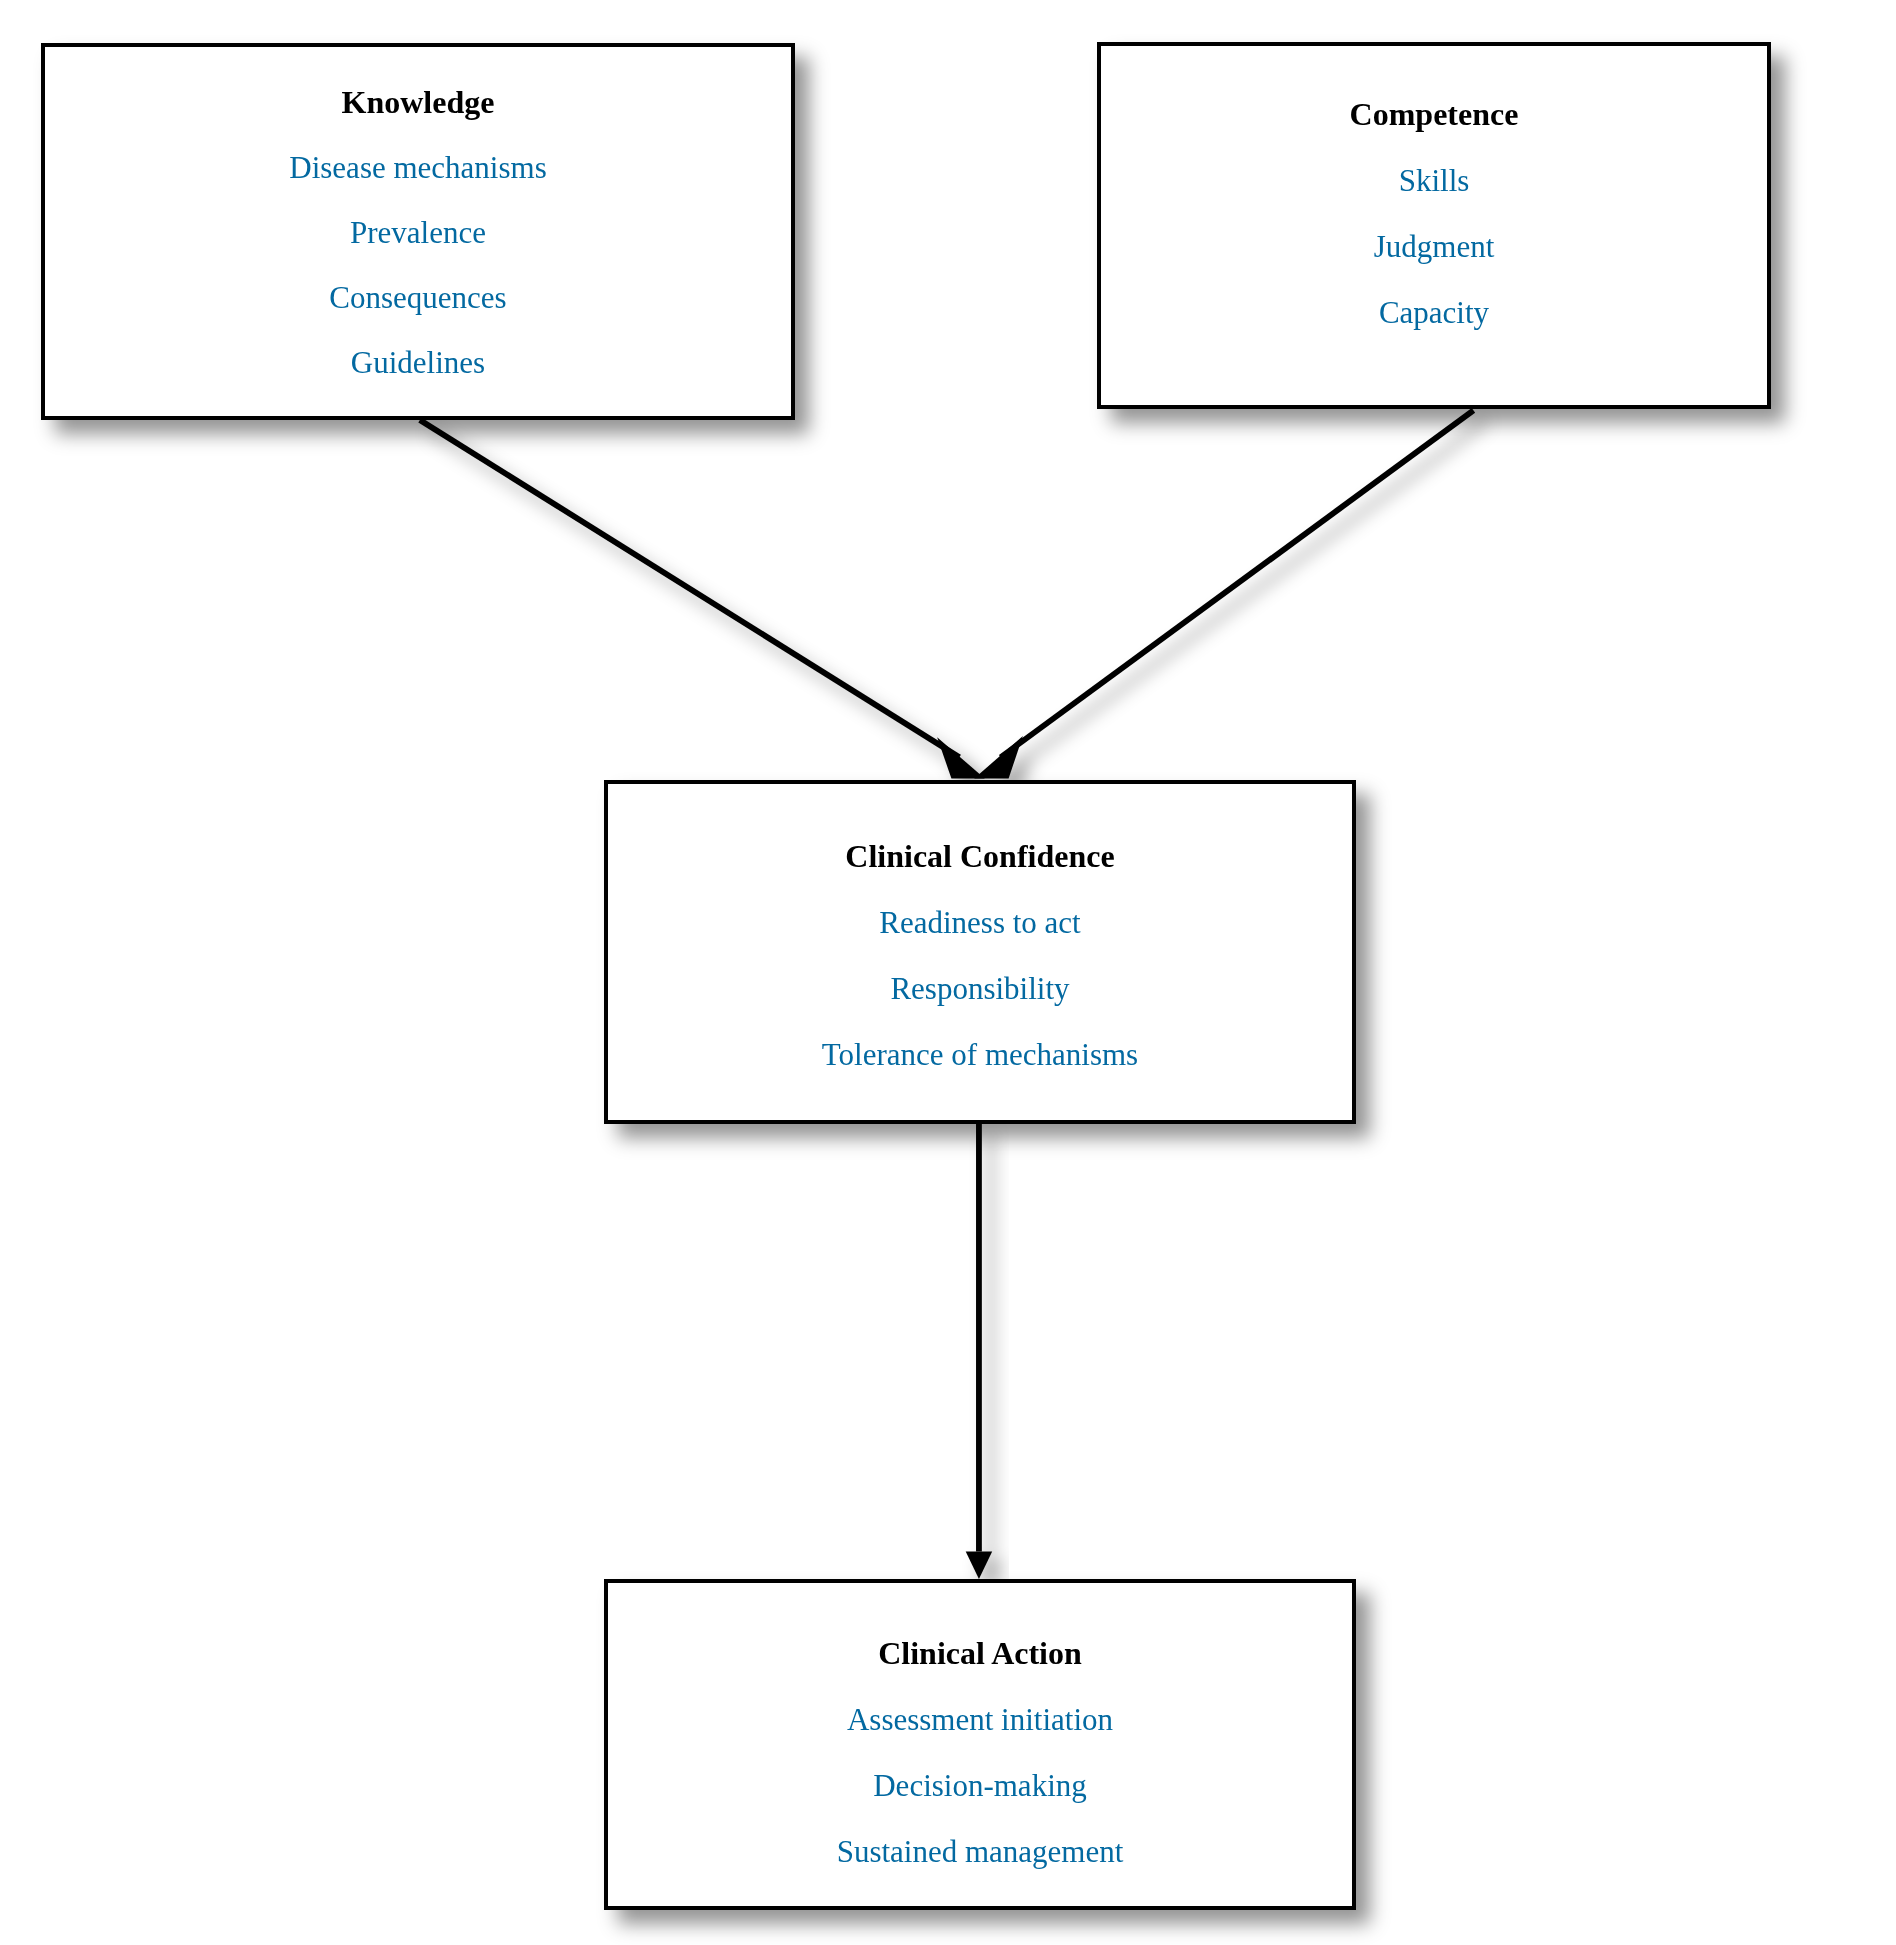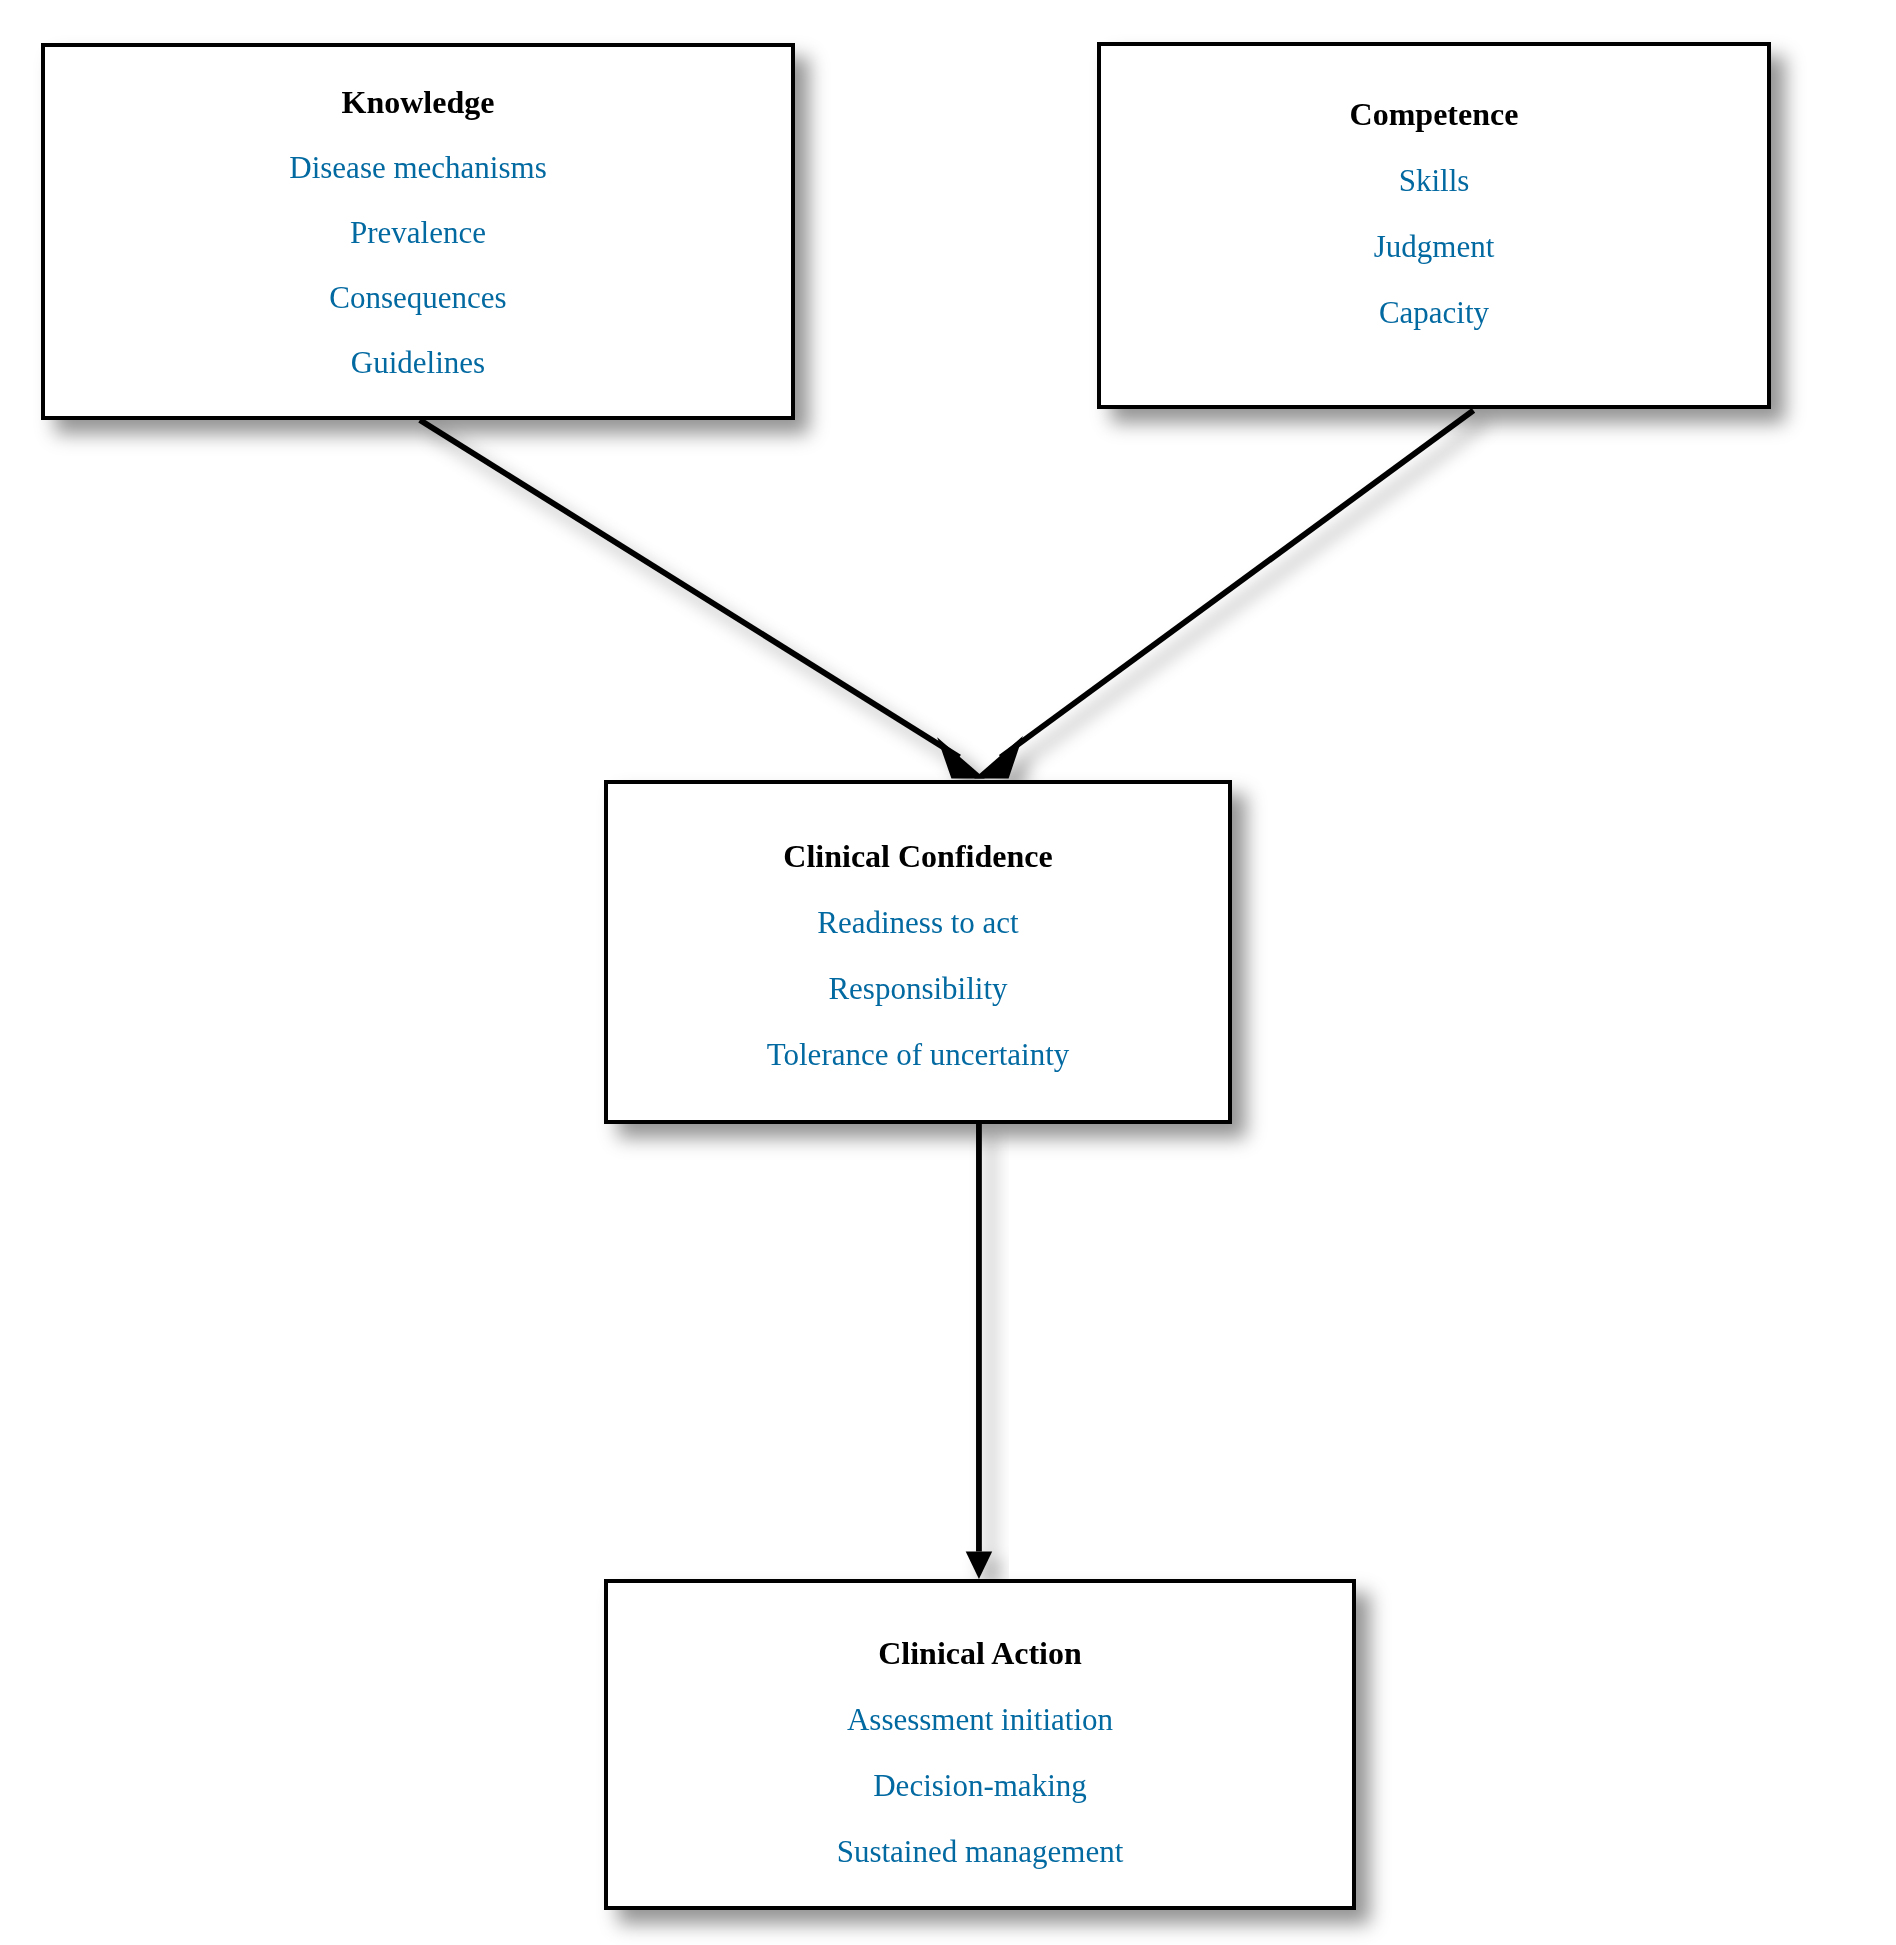--- a/index.html
+++ b/index.html
@@ -53,21 +53,21 @@
   #node-knowledge .node-title { margin-top: 39px; }
   #node-knowledge .node-item  { margin-top: 34px; }
 
   #node-competence {
     left: 1097px; top: 42px; width: 674px; height: 367px;
   }
   #node-competence .node-title { margin-top: 52px; }
   #node-competence .node-item  { margin-top: 35px; }
 
   #node-confidence {
-    left: 604px; top: 780px; width: 628px; height: 344px;
+    left: 604px; top: 780px; width: 752px; height: 344px;
   }
   #node-confidence .node-title { margin-top: 56px; }
   #node-confidence .node-item  { margin-top: 35px; }
 
   #node-action {
     left: 604px; top: 1579px; width: 752px; height: 331px;
   }
   #node-action .node-title { margin-top: 54px; }
   #node-action .node-item  { margin-top: 35px; }
 
@@ -122,21 +122,21 @@
     <div class="node-title">Competence</div>
     <div class="node-item">Skills</div>
     <div class="node-item">Judgment</div>
     <div class="node-item">Capacity</div>
   </div>
 
   <div class="node" id="node-confidence">
     <div class="node-title">Clinical Confidence</div>
     <div class="node-item">Readiness to act</div>
     <div class="node-item">Responsibility</div>
-    <div class="node-item">Tolerance of uncertainty</div>
+    <div class="node-item">Tolerance of mechanisms</div>
   </div>
 
   <div class="node" id="node-action">
     <div class="node-title">Clinical Action</div>
     <div class="node-item">Assessment initiation</div>
     <div class="node-item">Decision-making</div>
     <div class="node-item">Sustained management</div>
   </div>
 
 </div>

